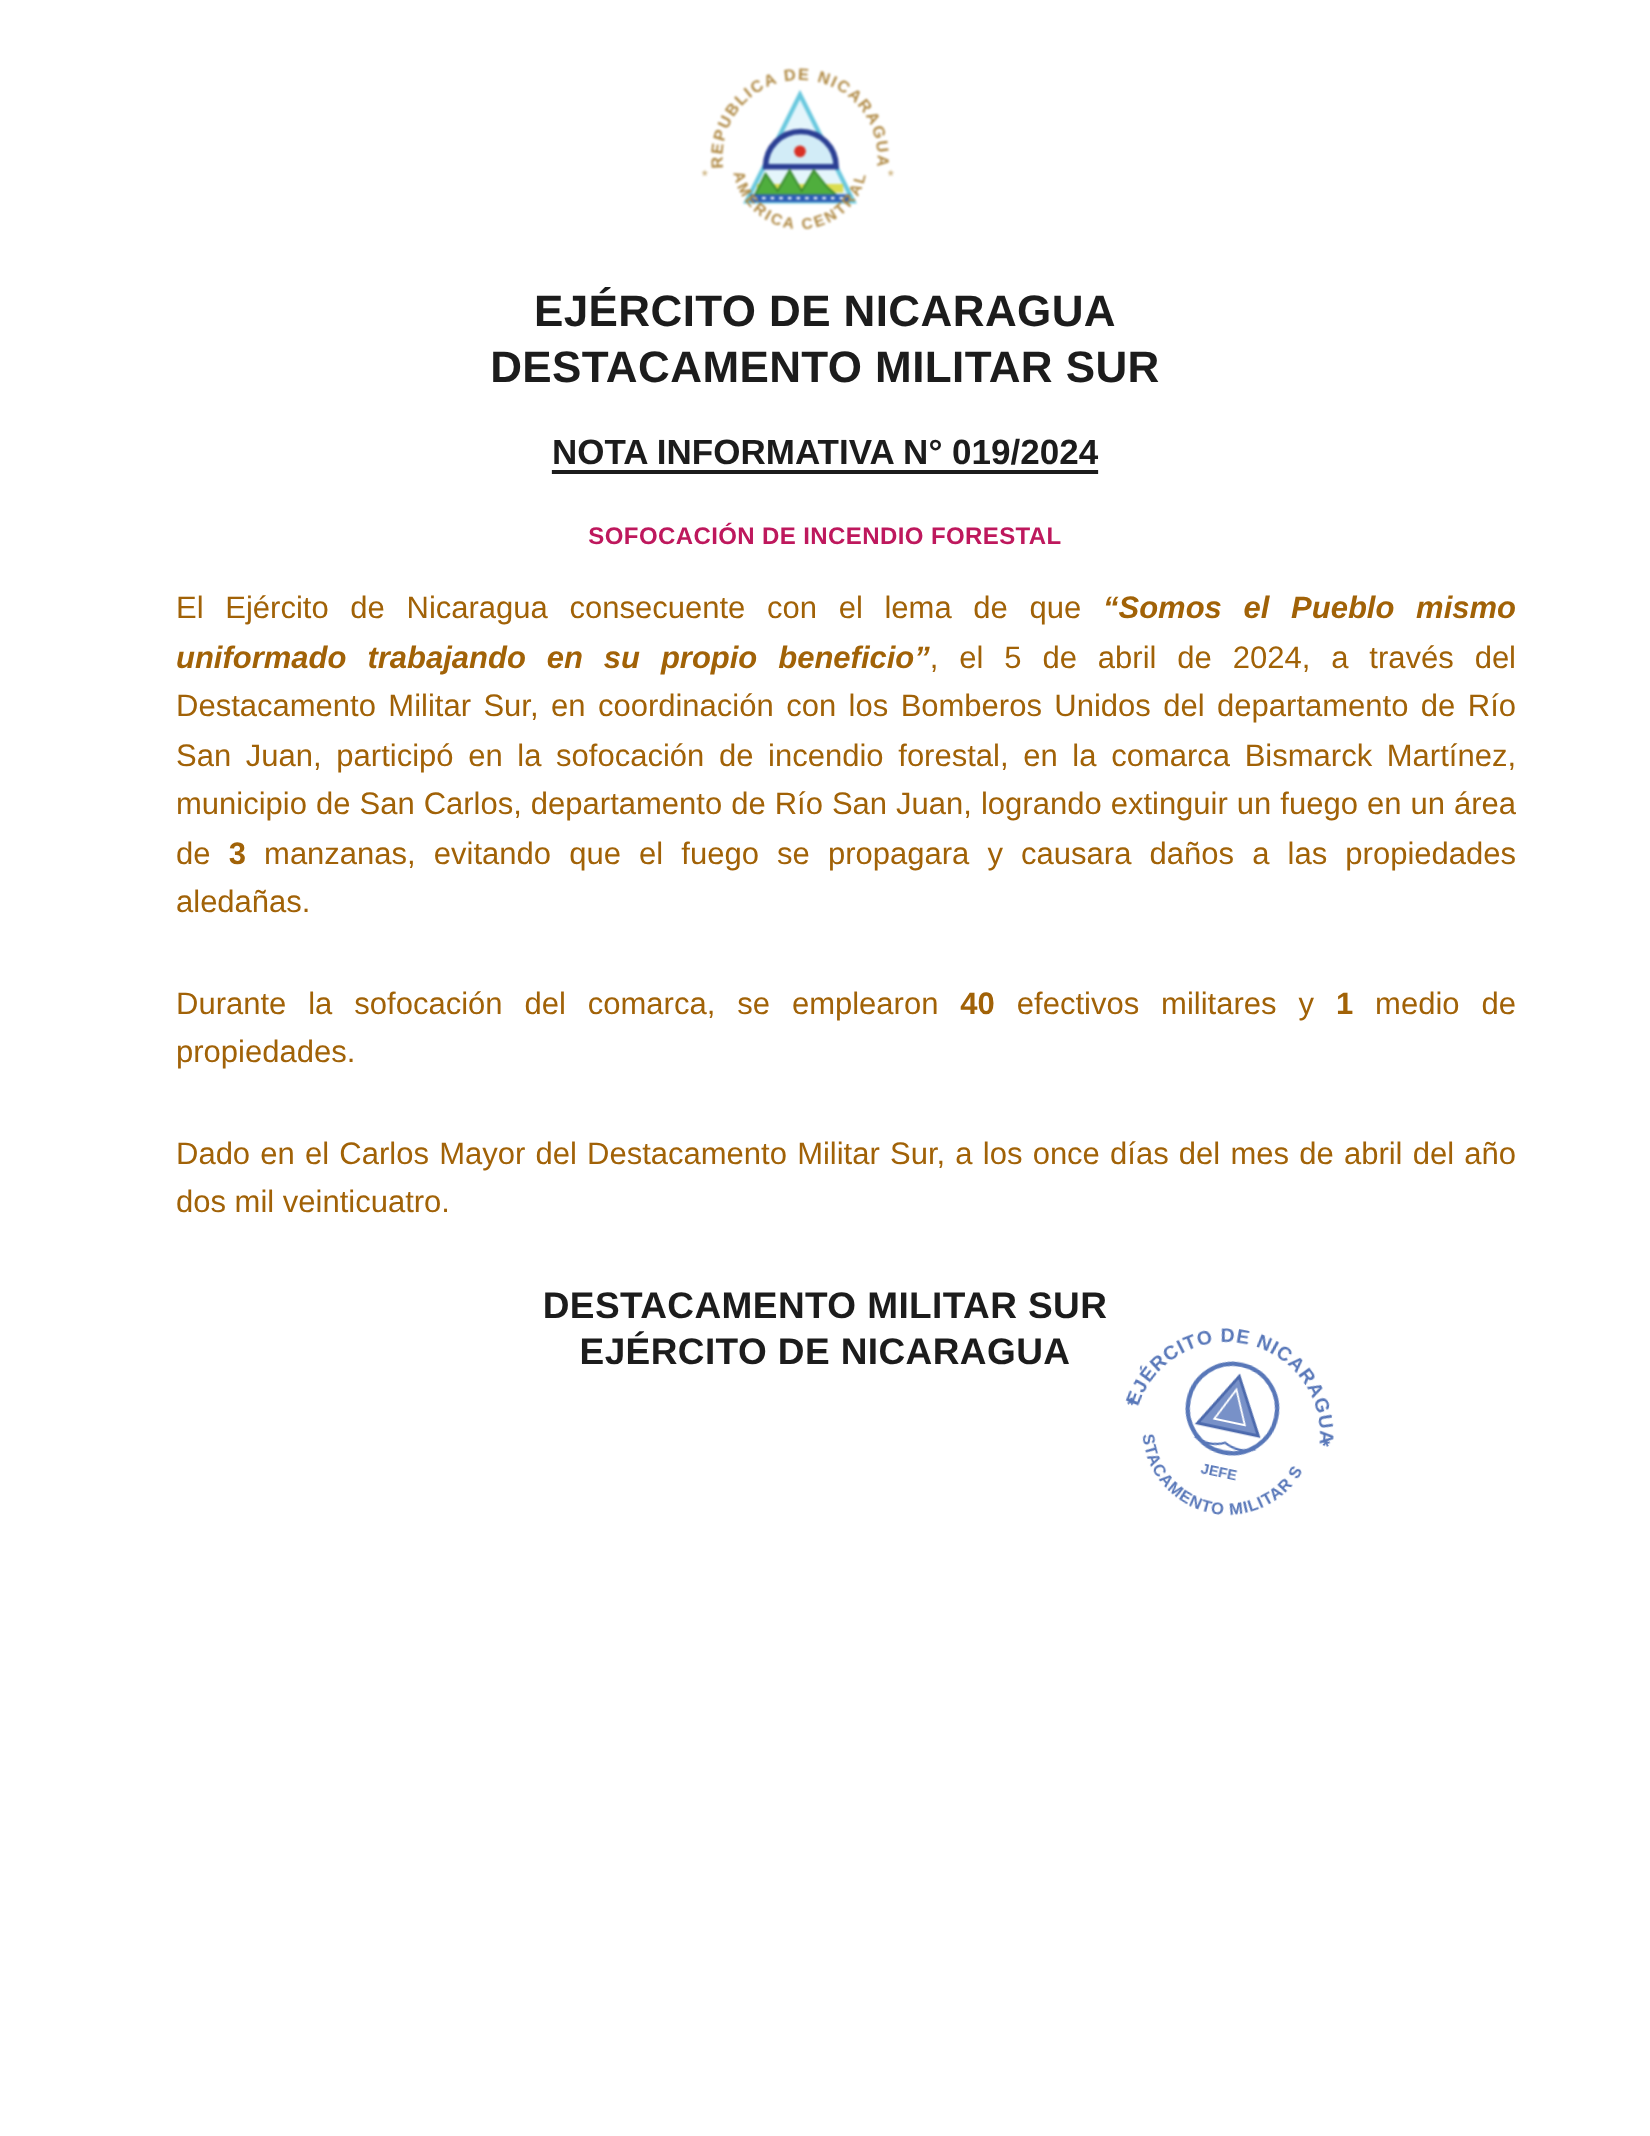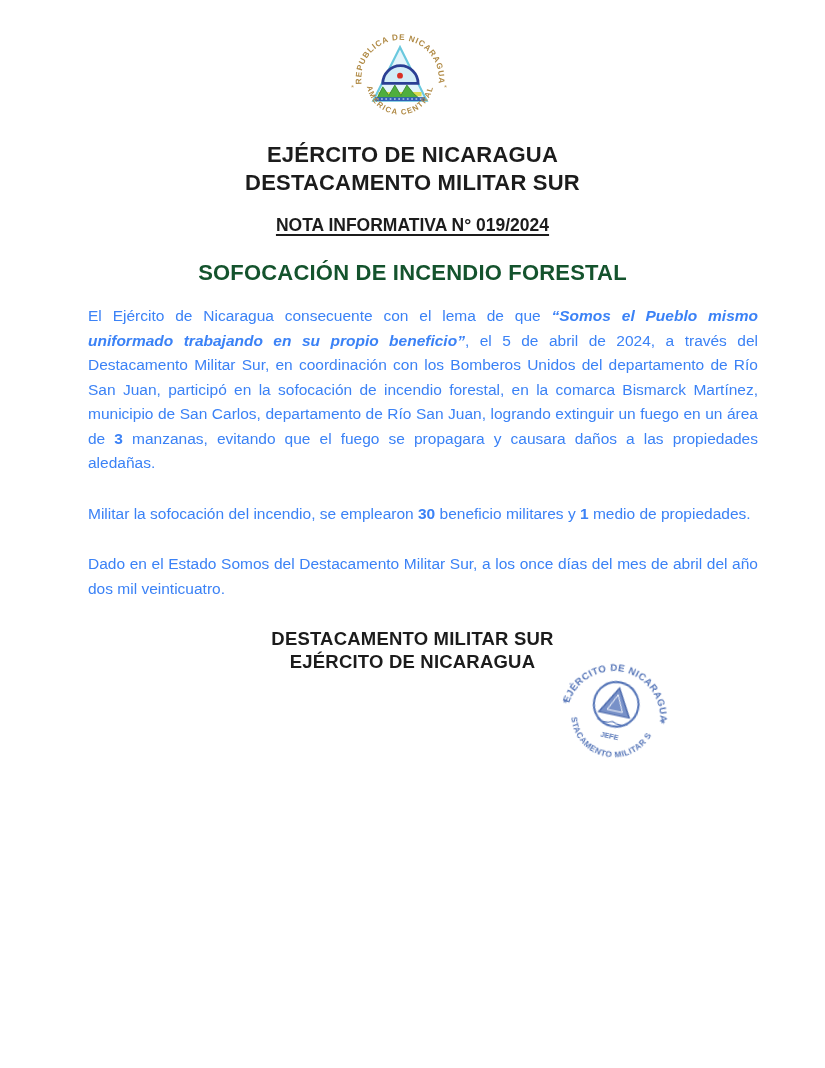--- a/index.html
+++ b/index.html
@@ -38,31 +38,31 @@
   }
   .note-title .u {
     text-decoration: underline;
     text-decoration-thickness: 2px;
     text-underline-offset: 3px;
   }
   .subject-title {
     margin-top: 24px;
     text-align: center;
     font-weight: 700;
-    font-size: 22px;
-    color: #14532d;
+    font-size: 12px;
+    color: #be185d;
     letter-spacing: 0.2px;
   }
   .doc-body {
     margin-top: 18px;
     padding: 0 67px 0 88px;
     font-size: 15.5px;
     line-height: 24.5px;
     text-align: justify;
-    color: #3b82f6;
+    color: #a16207;
   }
   .doc-body p { margin: 0 0 26px 0; }
   .b { font-weight: 700; }
   .i { font-style: italic; }
   .signature-block {
     margin-top: 10px;
     text-align: center;
     font-weight: 700;
     font-size: 18.5px;
     line-height: 23px;
@@ -115,22 +115,22 @@
   </div>
 
   <div class="note-title">
     <span class="u">NOTA INFORMATIVA N° 019/2024</span>
   </div>
 
   <div class="subject-title">SOFOCACIÓN DE INCENDIO FORESTAL</div>
 
   <div class="doc-body">
       <p><span>El Ejército de Nicaragua consecuente con el lema de que </span><span class="b i">“Somos el Pueblo mismo uniformado trabajando en su propio beneficio”</span><span>, el 5 de abril de 2024, a través del Destacamento Militar Sur, en coordinación con los Bomberos Unidos del departamento de Río San Juan, participó en la sofocación de incendio forestal, en la comarca Bismarck Martínez, municipio de San Carlos, departamento de Río San Juan, logrando extinguir un fuego en un área de </span><span class="b">3</span><span> manzanas, evitando que el fuego se propagara y causara daños a las propiedades aledañas.</span></p>
-      <p><span>Militar la sofocación del incendio, se emplearon </span><span class="b">30</span><span> beneficio militares y </span><span class="b">1</span><span> medio de propiedades.</span></p>
-      <p><span>Dado en el Estado Somos del Destacamento Militar Sur, a los once días del mes de abril del año dos mil veinticuatro.</span></p>
+      <p><span>Durante la sofocación del comarca, se emplearon </span><span class="b">40</span><span> efectivos militares y </span><span class="b">1</span><span> medio de propiedades.</span></p>
+      <p><span>Dado en el Carlos Mayor del Destacamento Militar Sur, a los once días del mes de abril del año dos mil veinticuatro.</span></p>
     </div>
 
   <div class="signature-block">
     <div>DESTACAMENTO MILITAR SUR</div>
     <div>EJÉRCITO DE NICARAGUA</div>
   </div>
 
   <div class="seal">
     <svg viewBox="0 0 136 136" width="132" height="132">
       <defs>

